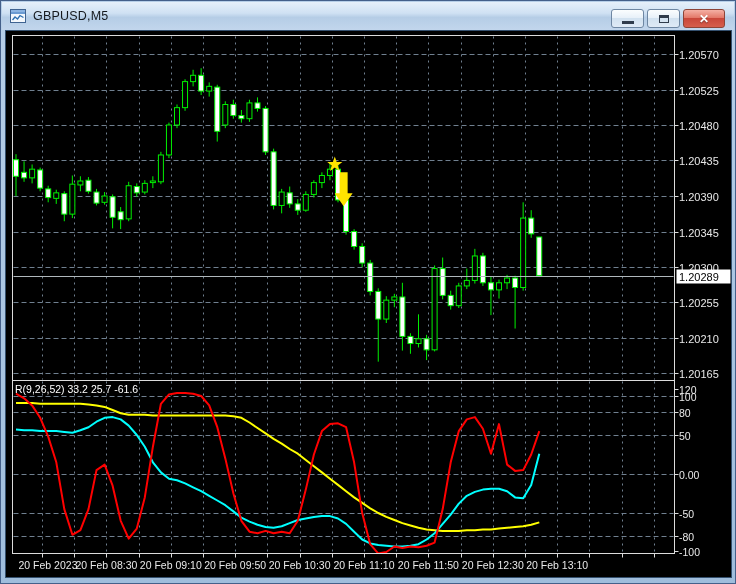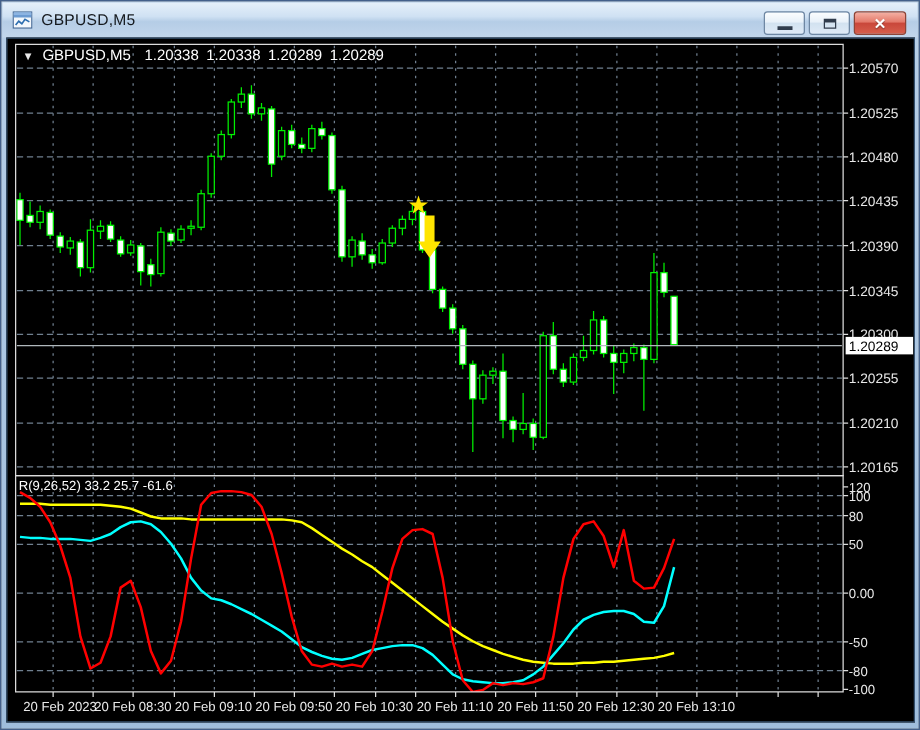--- a/index.html
+++ b/index.html
@@ -327,19 +327,16 @@
         <text x="104.4" y="566.5" fill="#e8e8e8" font-size="10.5px" text-anchor="middle" font-family="Liberation Sans, sans-serif">20 Feb 08:30</text>
         <text x="168.8" y="566.5" fill="#e8e8e8" font-size="10.5px" text-anchor="middle" font-family="Liberation Sans, sans-serif">20 Feb 09:10</text>
         <text x="233.20000000000002" y="566.5" fill="#e8e8e8" font-size="10.5px" text-anchor="middle" font-family="Liberation Sans, sans-serif">20 Feb 09:50</text>
         <text x="297.6" y="566.5" fill="#e8e8e8" font-size="10.5px" text-anchor="middle" font-family="Liberation Sans, sans-serif">20 Feb 10:30</text>
         <text x="362" y="566.5" fill="#e8e8e8" font-size="10.5px" text-anchor="middle" font-family="Liberation Sans, sans-serif">20 Feb 11:10</text>
         <text x="426.40000000000003" y="566.5" fill="#e8e8e8" font-size="10.5px" text-anchor="middle" font-family="Liberation Sans, sans-serif">20 Feb 11:50</text>
         <text x="490.80000000000007" y="566.5" fill="#e8e8e8" font-size="10.5px" text-anchor="middle" font-family="Liberation Sans, sans-serif">20 Feb 12:30</text>
         <text x="555.2" y="566.5" fill="#e8e8e8" font-size="10.5px" text-anchor="middle" font-family="Liberation Sans, sans-serif">20 Feb 13:10</text>
       </svg>
 
-    <div class="ohlc">
-      <span class="tri">▼</span><span class="sym">GBPUSD,M5</span><span class="val">1.20338</span><span class="val">1.20338</span><span class="val">1.20289</span><span class="val">1.20289</span>
-    </div>
 
     <div class="ind-label">R(9,26,52) 33.2 25.7 -61.6</div>
   </div>
 </div>
 
 </body></html>

